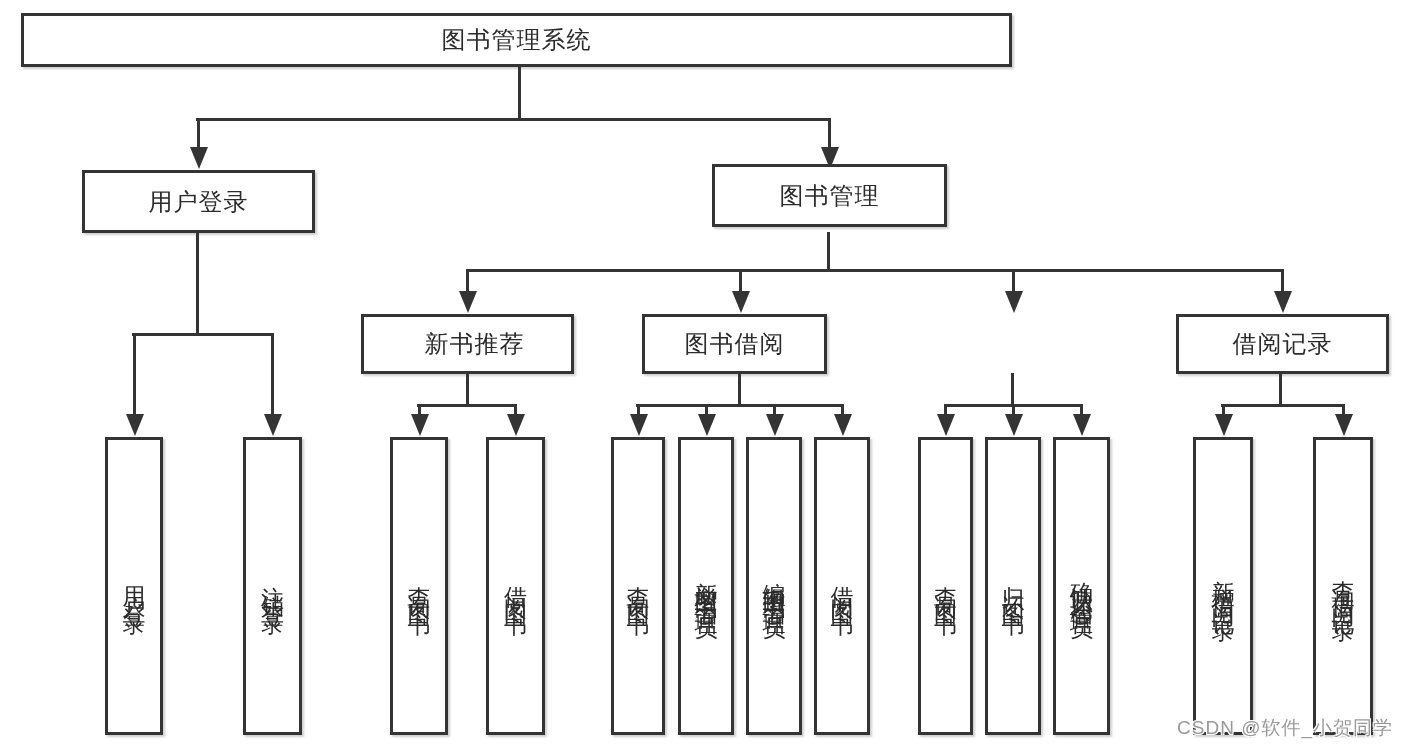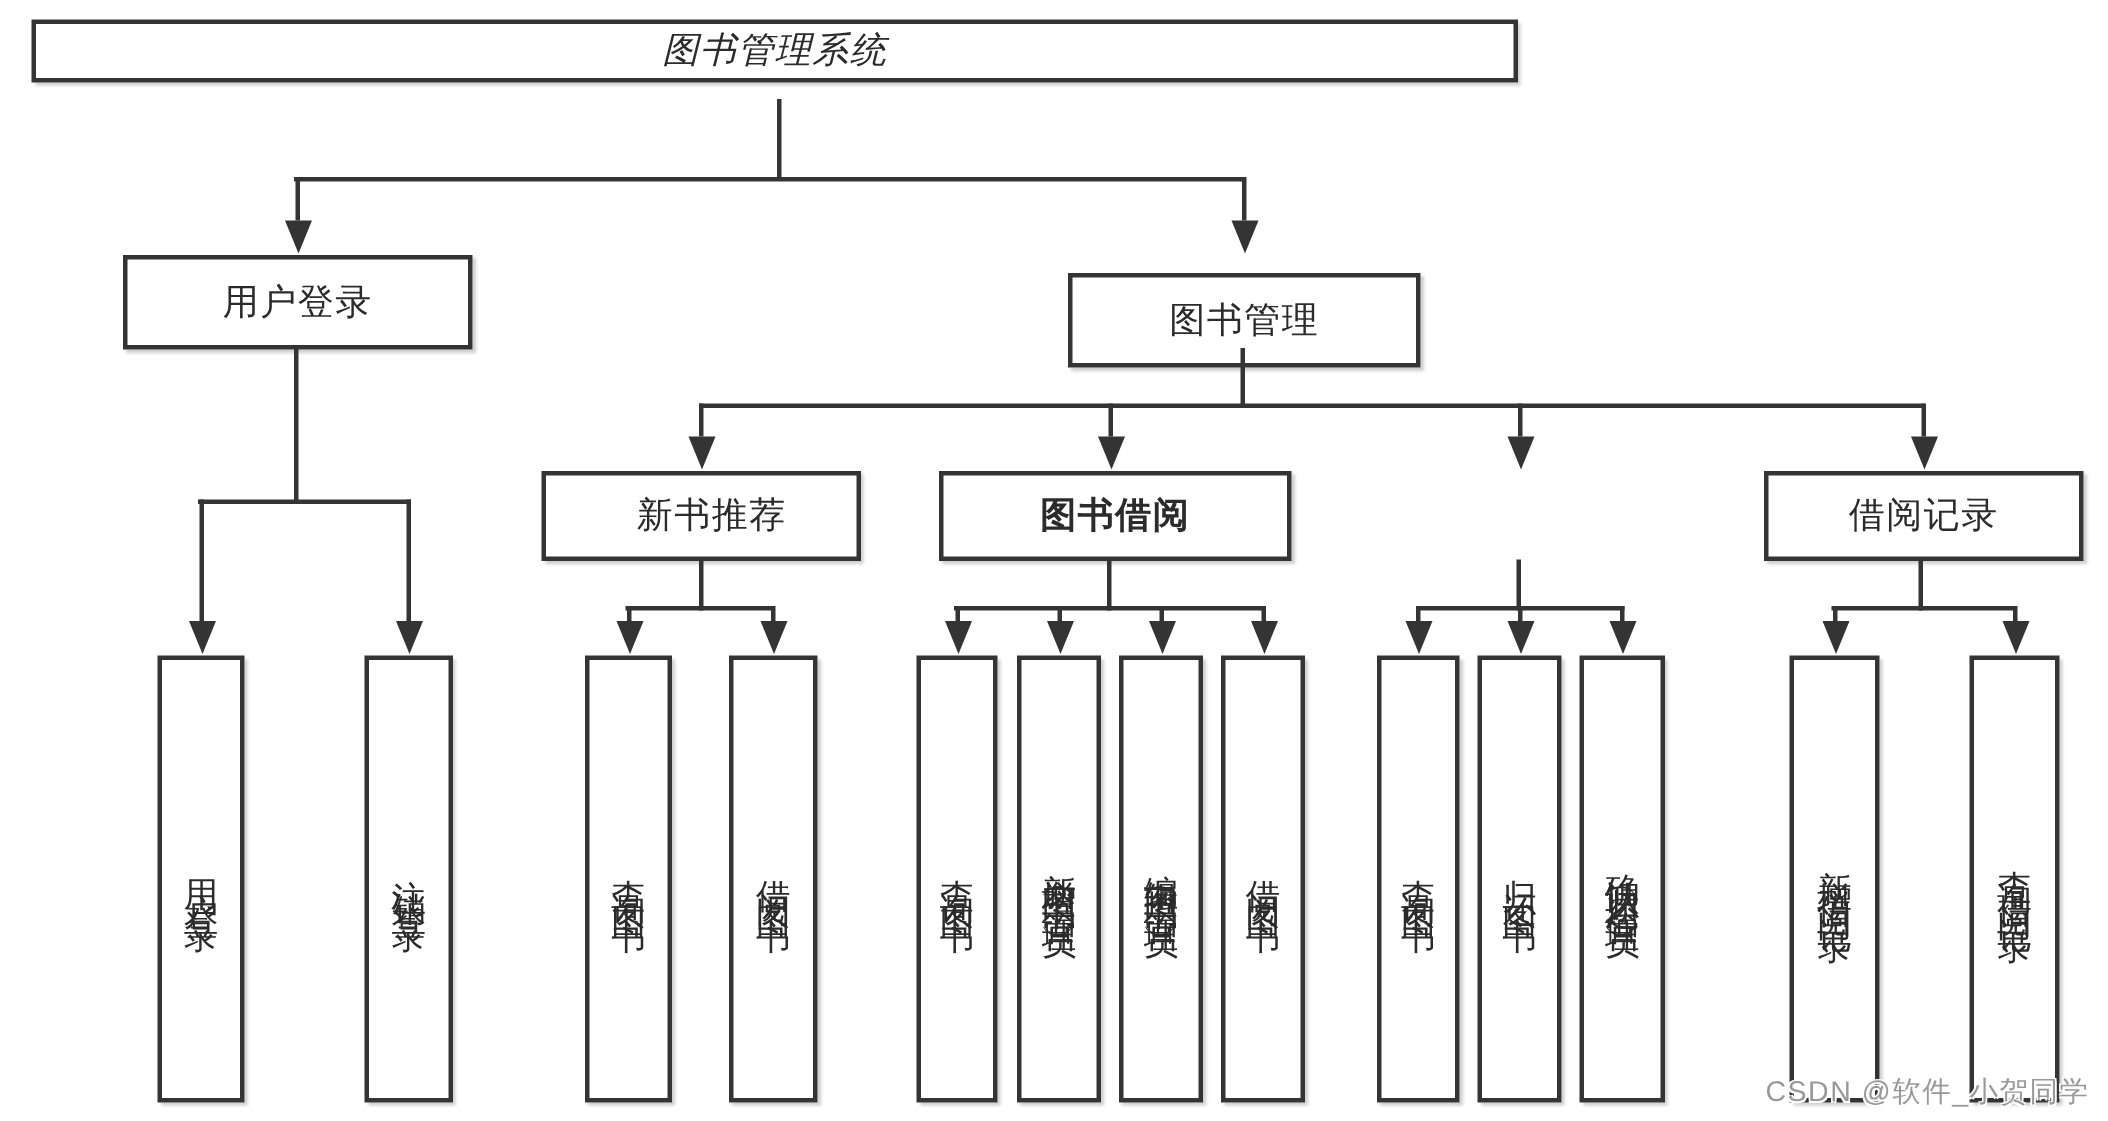--- a/index.html
+++ b/index.html
@@ -85,52 +85,52 @@
     text-shadow:1px 1px 0 #fff,-1px -1px 0 #fff,1px -1px 0 #fff,-1px 1px 0 #fff;
     z-index:10;
     white-space:nowrap;
   }
 </style>
 </head>
 <body>
 
 <div class="canvas">
 
-  <div class="box h" style="left:21px;top:13px;width:991px;height:42px;font-style:italic;">
+  <div class="box h" style="left:21px;top:13px;width:991px;height:54px;">
     <span>图书管理系统</span>
   </div>
 
   <div class="vline" style="left:518px;top:66px;height:53px;"></div>
   <div class="hline" style="left:196px;top:118px;width:634px;"></div>
   <div class="arrow" style="left:197px;top:118px;height:29px;"></div>
   <div class="arrow" style="left:828px;top:118px;height:29px;"></div>
 
   <div class="box h" style="left:82px;top:170px;width:233px;height:63px;">
     <span>用户登录</span>
   </div>
-  <div class="box h" style="left:712px;top:182px;width:235px;height:63px;">
+  <div class="box h" style="left:712px;top:164px;width:235px;height:63px;">
     <span>图书管理</span>
   </div>
 
   <div class="vline" style="left:196px;top:232px;height:104px;"></div>
   <div class="hline" style="left:132px;top:333px;width:142px;"></div>
   <div class="arrow" style="left:133px;top:333px;height:81px;"></div>
   <div class="arrow" style="left:271px;top:333px;height:81px;"></div>
 
   <div class="vline" style="left:827px;top:232px;height:39px;"></div>
   <div class="hline" style="left:466px;top:269px;width:817px;"></div>
   <div class="arrow" style="left:466px;top:269px;height:22px;"></div>
   <div class="arrow" style="left:739px;top:269px;height:22px;"></div>
   <div class="arrow" style="left:1012px;top:269px;height:22px;"></div>
   <div class="arrow" style="left:1281px;top:269px;height:22px;"></div>
 
   <div class="box h" style="left:361px;top:314px;width:213px;height:60px;padding-left:14px;">
     <span>新书推荐</span>
   </div>
-  <div class="box h" style="left:626px;top:314px;width:235px;height:60px;font-weight:bold;">
+  <div class="box h" style="left:642px;top:314px;width:185px;height:60px;">
     <span>图书借阅</span>
   </div>
   <div class="box h" style="left:1176px;top:314px;width:213px;height:60px;">
     <span>借阅记录</span>
   </div>
 
   <div class="vline" style="left:466px;top:373px;height:34px;"></div>
   <div class="hline" style="left:417px;top:404px;width:99px;"></div>
   <div class="arrow" style="left:418px;top:404px;height:10px;"></div>
   <div class="arrow" style="left:514px;top:404px;height:10px;"></div>

